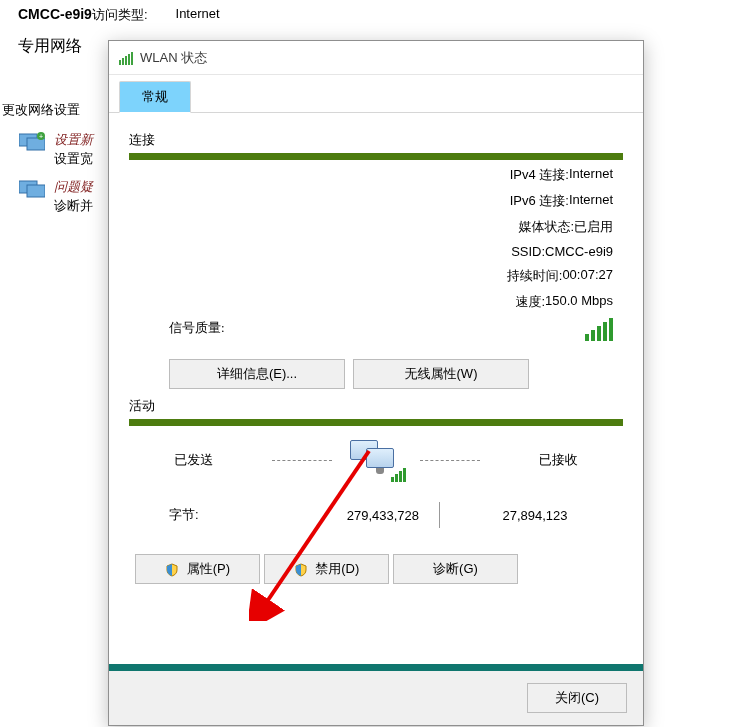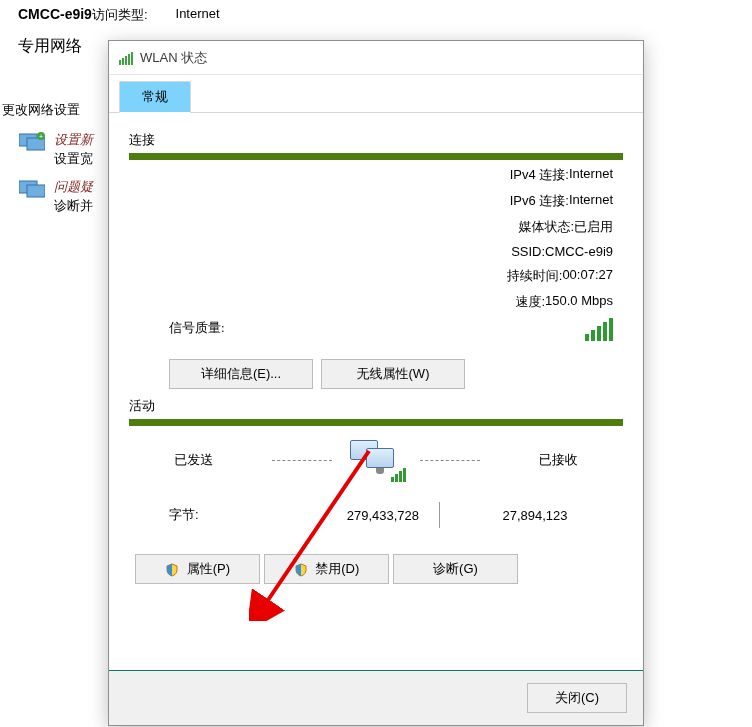--- a/index.html
+++ b/index.html
@@ -94,21 +94,21 @@
     .btn-row { display:flex; gap:8px; margin:8px 0 8px 40px;}
     .win-btn {
       border: 1px solid #bcbcbc;
       background: #f0f0f0;
       padding: 5px 0;
       font-size: 13px;
       font-family: inherit;
       text-align: center;
       cursor: pointer;
     }
-    .btn-med { width: 144px; }
+    .btn-med { width: 176px; }
     .btn-sm { width: 125px; }
     .btn-close { width: 100px; }
 
     .activity {
       display: flex;
       align-items: center;
       justify-content: center;
       gap: 14px;
       margin: 12px 0 10px 0;
     }
@@ -129,21 +129,21 @@
     }
     .bytes .bk { width: 100px; }
     .bytes .bsent { width: 150px; text-align:right;}
     .bytes .bdiv { width:1px; height:26px; background:#999; margin:0 20px;}
     .bytes .brecv { width: 150px; text-align:center;}
 
     .action-row { display:flex; gap:4px; margin:22px 0 0 6px;}
     .shield { display:inline-flex; width:14px; height:14px; margin-right:4px; vertical-align:middle;}
 
     .footer {
-      border-top: 1px solid #0f766e;
+      border-top: 7px solid #0f766e;
       padding: 12px 16px;
       display: flex;
       justify-content: flex-end;
       background:#f0f0f0;
     }
 
     .arrow {
       position:absolute;
       left: 140px;
       top: 400px;

